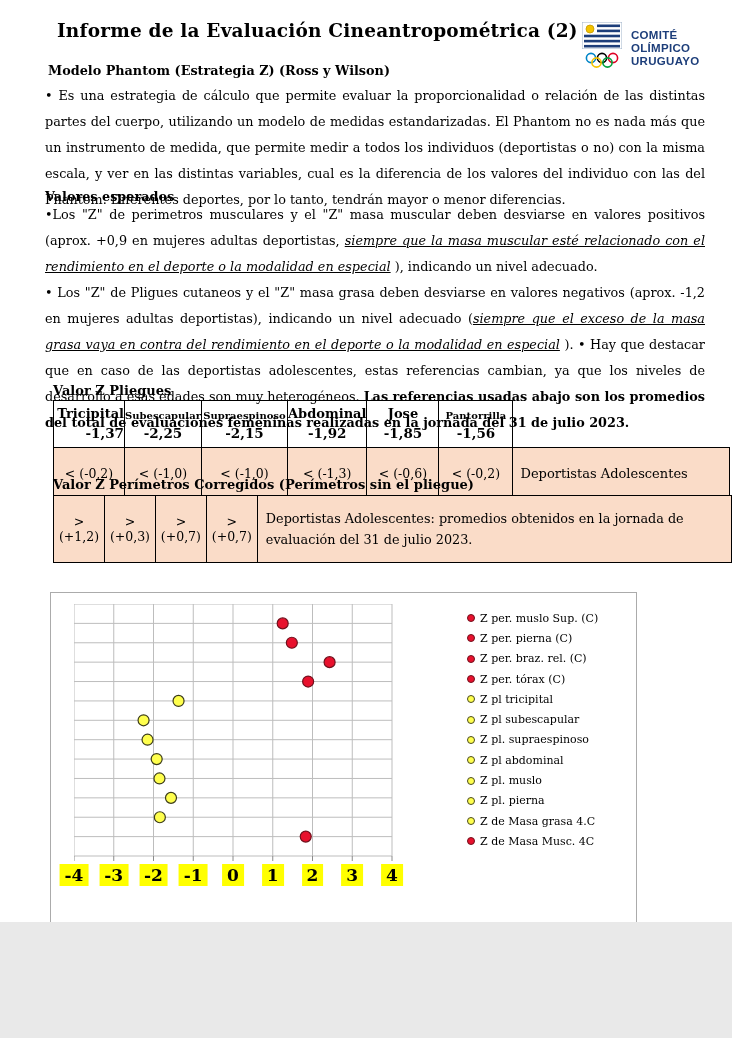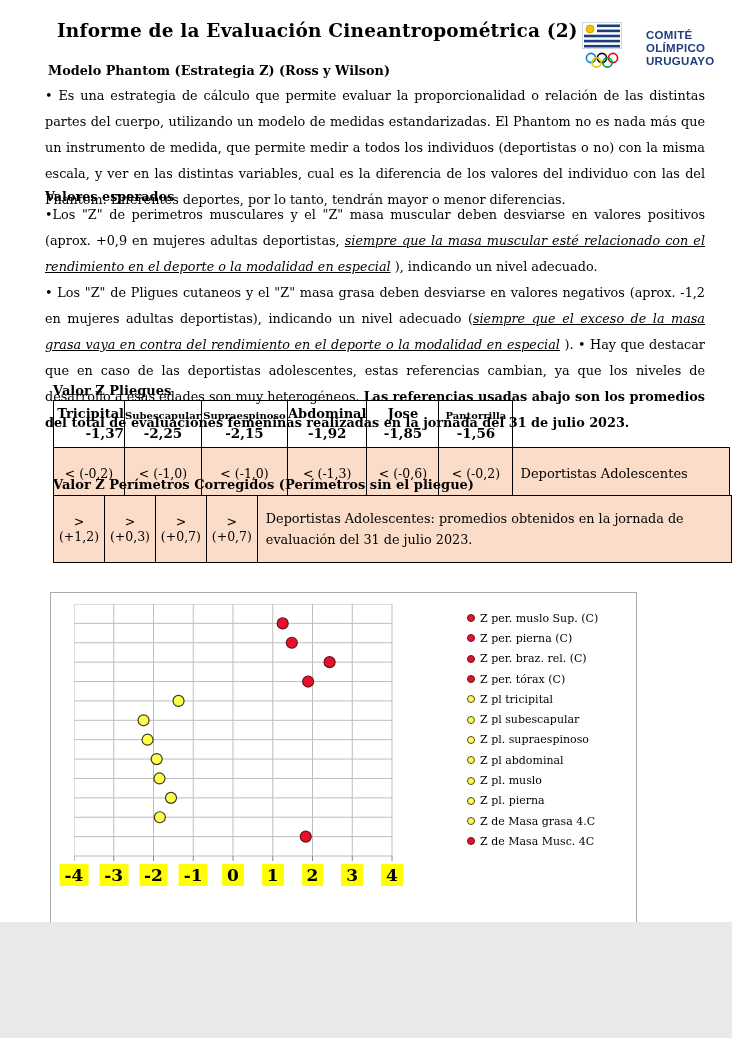--- a/index.html
+++ b/index.html
@@ -2,21 +2,21 @@
 <html><head>
 <meta charset="utf-8">
 <style>
   html,body{margin:0;padding:0;background:#e9e9e9}
   .page{position:relative;width:732px;height:922px;background:#fff;margin:0 auto;
         font-family:"DejaVu Serif",serif;color:#000;overflow:hidden}
 
   .title{position:absolute;left:57px;top:20px;font-size:18.5px;font-weight:bold;letter-spacing:.2px}
 
   
-  .logo{position:absolute;left:582px;top:22px;display:flex;gap:24px}
+  .logo{position:absolute;left:582px;top:22px;display:flex;gap:9px}
   .logo-col{display:flex;flex-direction:column;align-items:center;gap:3px}
   .logo-text{font-family:"Liberation Sans",sans-serif;font-weight:bold;color:#1d3e7a;
              font-size:11.5px;line-height:13px;letter-spacing:.3px;margin-top:7px}
 
   .subtitle{position:absolute;left:48px;top:63px;font-size:12.8px;font-weight:bold}
   .para{font-size:12.8px;line-height:26px;text-align:justify;margin:0}
   #para1{position:absolute;left:45px;top:83px;width:660px}
   #heading2{position:absolute;left:45px;top:189px;font-size:12.8px;font-weight:bold}
   #paras23{position:absolute;left:45px;top:202px;width:660px}
   .iu{font-style:italic;text-decoration:underline}

